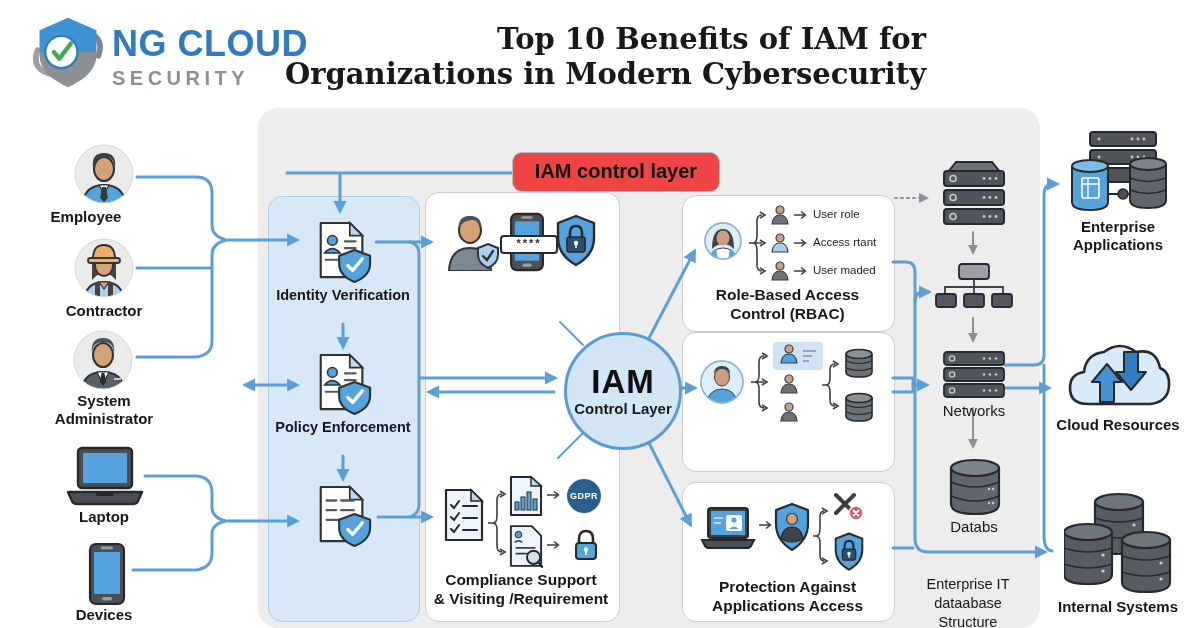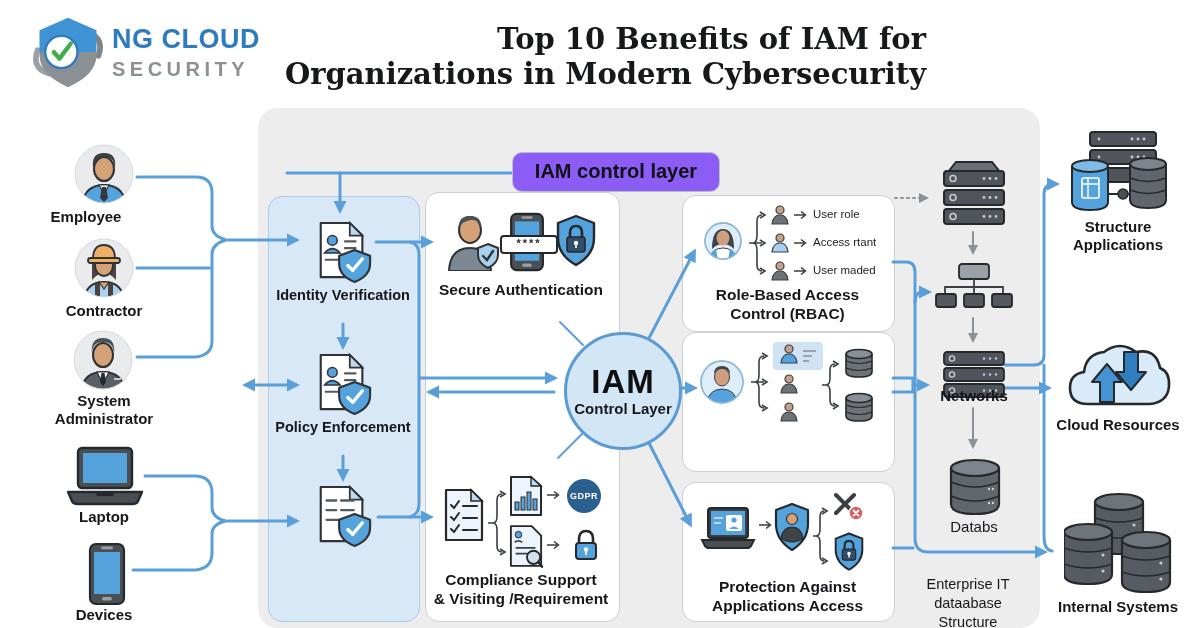--- a/index.html
+++ b/index.html
@@ -8,25 +8,25 @@
   .z1{z-index:1}.z2{z-index:2}.z3{z-index:3}.z4{z-index:4}
   .panel-gray{background:#ededee;border-radius:20px}
   .panel-blue{background:#d8e8f7;border:1px solid #a9cce9;border-radius:14px}
   .wbox{background:#fff;border:1.5px solid #c9cfd5;border-radius:14px}
   .lbl{font-size:15px;font-weight:600;color:#15171a;text-align:center;line-height:1.18}
   .plbl{font-size:14.5px;font-weight:700;color:#15171a;text-align:center;line-height:1.25}
   .btitle{font-size:15.5px;font-weight:700;color:#15171a;text-align:center;line-height:1.2}
   .rlbl{font-size:11.5px;font-weight:500;color:#1b1d20;white-space:nowrap}
   .cap{font-size:14.5px;font-weight:500;color:#16181a;text-align:center;line-height:1.3}
   .es-lbl{font-size:15px;font-weight:700;color:#85898d;text-align:center}
-  .iam-layer{background:#8b5cf6;border:1.5px solid #b9c0c7;border-radius:10px;text-align:center;
+  .iam-layer{background:#ef4444;border:1.5px solid #b9c0c7;border-radius:10px;text-align:center;
              font-size:20px;font-weight:700;color:#101214;line-height:36px}
   .title{font-family:"DejaVu Serif",serif;font-size:29px;font-weight:700;color:#16181a;
          text-align:right;line-height:1.22}
-  .logo-top{font-size:27px;font-weight:800;color:#2e7bc0;letter-spacing:.5px;line-height:1}
+  .logo-top{font-size:36px;font-weight:800;color:#2e7bc0;letter-spacing:.5px;line-height:1}
   .logo-bottom{font-size:20px;font-weight:700;color:#8b9095;letter-spacing:4.5px;line-height:1;margin-top:6px}
   .iam-circle{background:#d3e6f6;border:3px solid #5b9bd5;border-radius:50%;
               display:flex;flex-direction:column;align-items:center;justify-content:center}
   .iam-circle .big{font-size:33px;font-weight:900;color:#0d0f11;letter-spacing:1px;line-height:1}
   .iam-circle .small{font-size:15px;font-weight:700;color:#16181a;margin-top:2px}
   .pill{background:#fff;border:2px solid #26292c;border-radius:4px;text-align:center;
         font-size:11px;font-weight:700;letter-spacing:2px;color:#26292c;line-height:12px}
   .gdpr{background:#2b5f8e;border-radius:50%;color:#fff;font-size:9px;font-weight:700;
         letter-spacing:.5px;display:flex;align-items:center;justify-content:center}
   svg{display:block}
@@ -197,21 +197,20 @@
   <div class="abs z4 pill" style="left:500px;top:235px;width:54px;height:15px">****</div>
   <div class="abs z3" style="left:556px;top:214px">
     <svg width="40" height="54" viewBox="0 0 40 54">
       <path d="M20 2 L38 9 V24 Q38 41 20 51 Q2 41 2 24 V9 Z" fill="#54a3dc" stroke="#26292c" stroke-width="2.4" stroke-linejoin="round"></path>
       <path d="M14 24 V19 Q14 12 20 12 Q26 12 26 19 V24" fill="none" stroke="#26292c" stroke-width="2.6"></path>
       <rect x="11" y="23" width="18" height="15" rx="2.5" fill="#2e4e6b" stroke="#26292c" stroke-width="1.6"></rect>
       <circle cx="20" cy="29" r="2.2" fill="#fff"></circle>
         <rect x="19.2" y="30" width="1.6" height="4" fill="#fff"></rect>
     </svg>
   </div>
-  <div class="abs z3 btitle" style="left:433px;top:281px;width:176px">Secure Authentication</div>
 
   <div class="abs z4 iam-circle" style="left:564px;top:332px;width:112px;height:112px">
     <div class="big">IAM</div>
     <div class="small">Control Layer</div>
   </div>
 
   <div class="abs z3" style="left:443px;top:488px">
     <svg width="42" height="54" viewBox="0 0 42 54">
       <path d="M3 2 H28 L39 13 V52 H3 Z" fill="#edf4fb" stroke="#26292c" stroke-width="2.2" stroke-linejoin="round"></path>
       <path d="M28 2 V13 H39 Z" fill="#bed9ef" stroke="#26292c" stroke-width="1.6"></path>
@@ -497,21 +496,21 @@
           <circle cx="54" cy="8.5" r="1.2"></circle>
         <circle cx="42" cy="24.5" r="1.2"></circle>
           <circle cx="48" cy="24.5" r="1.2"></circle>
           <circle cx="54" cy="24.5" r="1.2"></circle>
         <circle cx="42" cy="40.5" r="1.2"></circle>
           <circle cx="48" cy="40.5" r="1.2"></circle>
           <circle cx="54" cy="40.5" r="1.2"></circle>
       </g>
     </svg>
   </div>
-  <div class="abs z3 lbl" style="left:914px;top:387px;width:120px;font-weight:700">Networks</div>
+  <div class="abs z3 lbl" style="left:914px;top:402px;width:120px;font-weight:400">Networks</div>
   <div class="abs z3" style="left:948px;top:458px">
     <svg width="54" height="58" viewBox="0 0 54 58">
       <path d="M3 10 V46 Q3 56 27 56 Q51 56 51 46 V10" fill="#60666c" stroke="#26292c" stroke-width="2.2"></path>
       <ellipse cx="27" cy="10" rx="24" ry="8" fill="#7d848b" stroke="#26292c" stroke-width="2.2"></ellipse>
       <path d="M3 24 Q27 34 51 24 M3 38 Q27 48 51 38" fill="none" stroke="#26292c" stroke-width="1.6"></path>
       <g fill="#c8ccd0">
           <circle cx="41" cy="31" r="1.2"></circle>
           <circle cx="45" cy="31" r="1.2"></circle>
           <circle cx="41" cy="45" r="1.2"></circle>
           <circle cx="45" cy="45" r="1.2"></circle>
@@ -542,21 +541,21 @@
       <circle cx="55" cy="64" r="5" fill="#4a4f54" stroke="#26292c" stroke-width="1.6"></circle>
       <path d="M4 36 V72 Q4 80 22 80 Q40 80 40 72 V36" fill="#54a3dc" stroke="#26292c" stroke-width="2"></path>
       <ellipse cx="22" cy="36" rx="18" ry="6" fill="#7fbbe6" stroke="#26292c" stroke-width="2"></ellipse>
       <rect x="14" y="48" width="17" height="20" rx="2" fill="none" stroke="#fff" stroke-width="1.6"></rect>
       <path d="M14 54 H31 M20 48 V68" stroke="#fff" stroke-width="1.4"></path>
       <path d="M62 34 V70 Q62 78 80 78 Q98 78 98 70 V34" fill="#60666c" stroke="#26292c" stroke-width="2"></path>
       <ellipse cx="80" cy="34" rx="18" ry="6" fill="#7d848b" stroke="#26292c" stroke-width="2"></ellipse>
       <path d="M62 48 Q80 55 98 48 M62 60 Q80 67 98 60" fill="none" stroke="#26292c" stroke-width="1.4"></path>
     </svg>
   </div>
-  <div class="abs z3 lbl" style="left:1052px;top:218px;width:132px">Structure Applications</div>
+  <div class="abs z3 lbl" style="left:1052px;top:218px;width:132px">Enterprise Applications</div>
 
   <div class="abs z3" style="left:1062px;top:334px">
     <svg width="110" height="80" viewBox="0 0 110 80">
       <path d="M26 70 Q8 70 8 54 Q8 40 22 38 Q24 20 42 18 Q58 6 74 18 Q94 14 98 34 Q108 38 107 52 Q106 68 88 70 Z" fill="#d9eaf8" stroke="#26292c" stroke-width="2.6" stroke-linejoin="round"></path>
       <path d="M38 68 V48 H30 L45 30 L60 48 H52 V68 Z" fill="#4693d3" stroke="#26292c" stroke-width="2" stroke-linejoin="round"></path>
       <path d="M62 18 V38 H54 L69 56 L84 38 H76 V18 Z" fill="#2f7fc0" stroke="#26292c" stroke-width="2" stroke-linejoin="round"></path>
     </svg>
   </div>
   <div class="abs z3 lbl" style="left:1052px;top:416px;width:132px">Cloud Resources</div>
 

